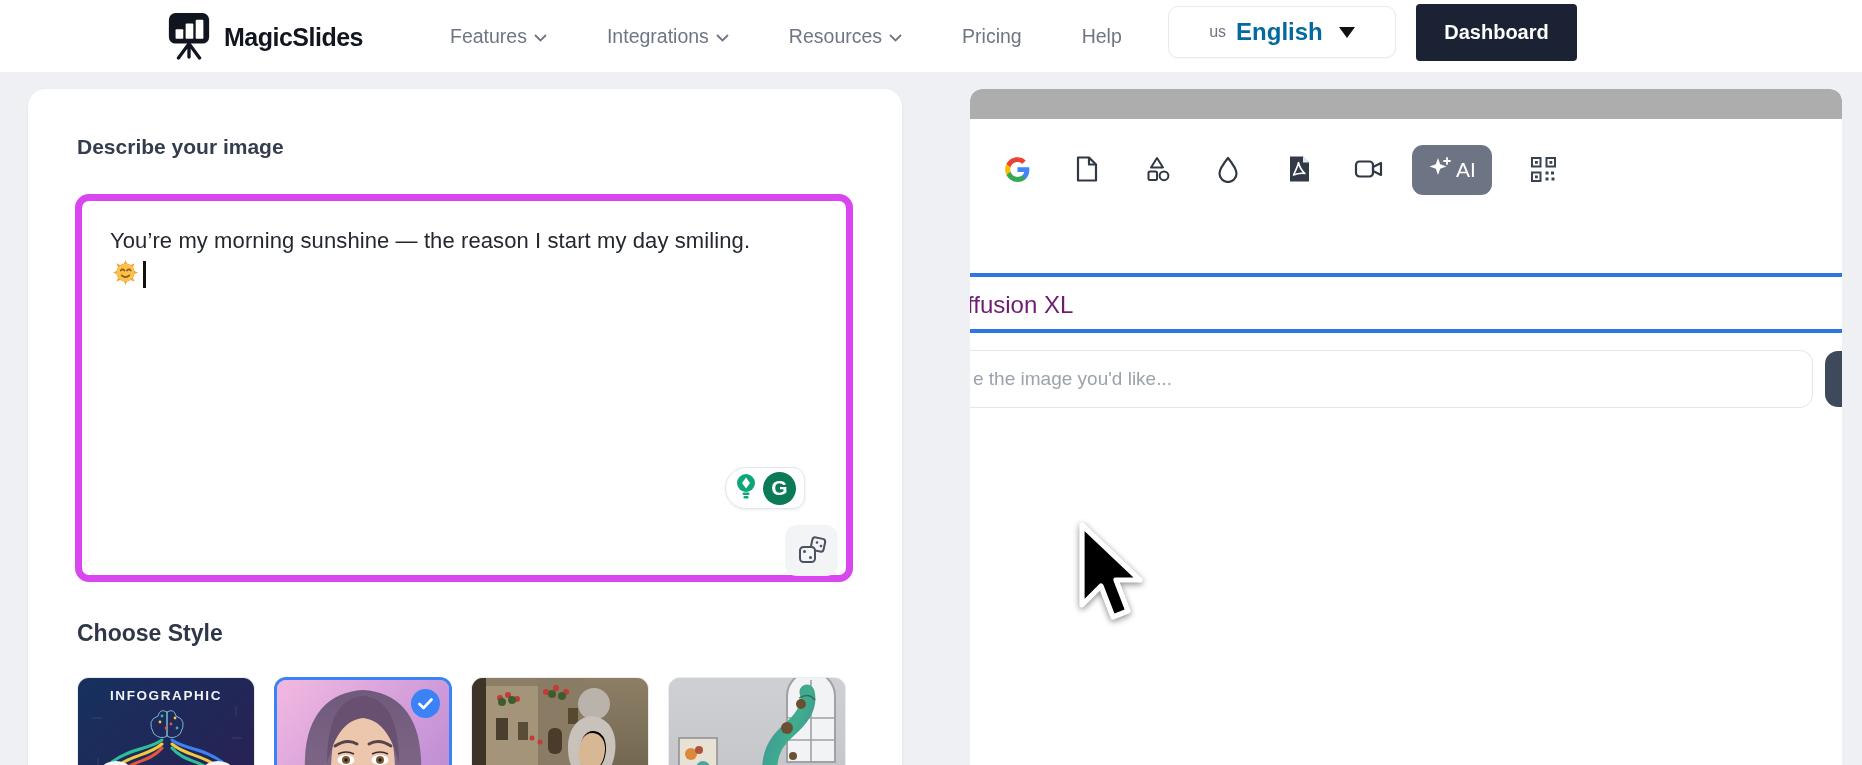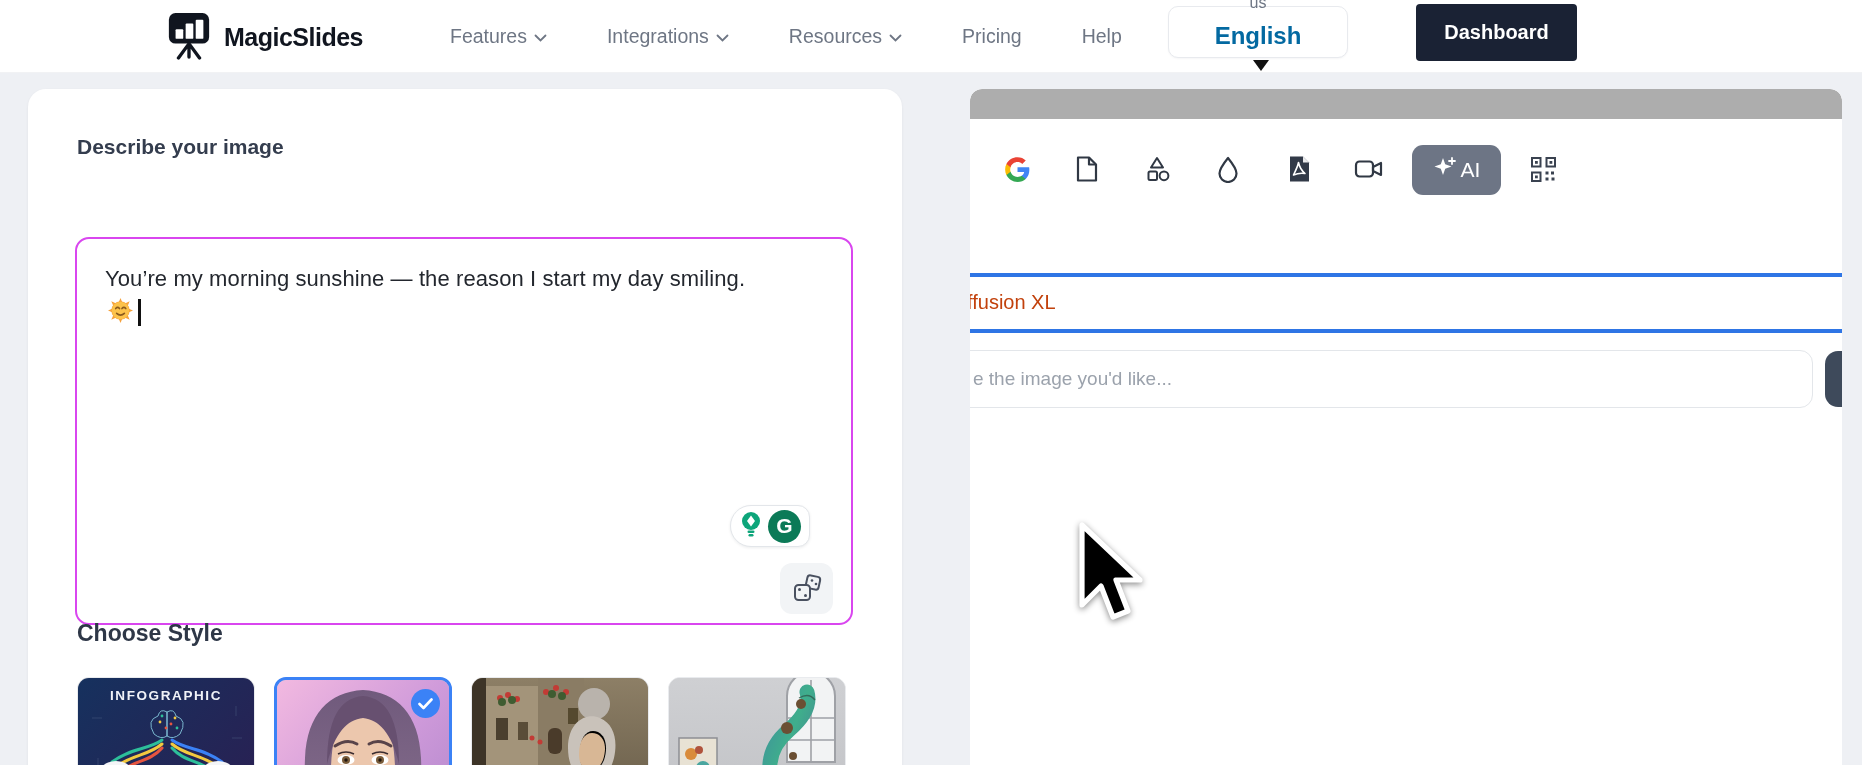--- a/index.html
+++ b/index.html
@@ -9,51 +9,51 @@
     background:#eef0f4;
     font-family:"Liberation Sans", sans-serif;
     -webkit-font-smoothing:antialiased;
   }
   
   .header { position:absolute; left:0; top:0; width:1862px; height:73px; background:#ffffff; border-bottom:1px solid #f1f2f4; z-index:5; }
   .brand { position:absolute; left:166px; top:10px; display:flex; align-items:center; gap:12px; }
   .brand-name { font-size:25px; font-weight:800; color:#10151f; letter-spacing:-0.5px; }
   .nav { position:absolute; left:450px; top:0; height:73px; display:flex; align-items:center; gap:60px; }
   .nav-item { display:flex; align-items:center; gap:7px; font-size:19.5px; font-weight:500; color:#6e7684; cursor:pointer; }
-  .lang-box { position:absolute; left:1168px; top:6px; width:180px; height:52px; background:#fff; border:1px solid #e8eaee; border-radius:10px; display:flex; align-items:center; justify-content:center; gap:10px; box-shadow:0 1px 2px rgba(16,24,40,.04); cursor:pointer;flex-direction:column; }
+  .lang-box { position:absolute; left:1168px; top:6px; width:228px; height:52px; background:#fff; border:1px solid #e8eaee; border-radius:10px; display:flex; align-items:center; justify-content:center; gap:10px; box-shadow:0 1px 2px rgba(16,24,40,.04); cursor:pointer; }
   .lang-cc { font-size:16px; color:#6e7684; }
   .lang-label { font-size:24px; font-weight:700; color:#0369a1; }
   .lang-caret { width:0; height:0; border-left:8px solid transparent; border-right:8px solid transparent; border-top:11px solid #111; margin-left:6px; }
   .dash-btn { position:absolute; left:1416px; top:4px; width:161px; height:57px; background:#1a2234; color:#fff; border:none; border-radius:4px; font-size:20px; font-weight:700; font-family:"Liberation Sans",sans-serif; cursor:pointer; }
 
   
   .card { position:absolute; left:28px; top:89px; width:874px; height:700px; background:#fff; border-radius:18px; box-shadow:0 1px 3px rgba(16,24,40,.06); }
   .card h2.describe { position:absolute; left:49px; top:46px; font-size:21px; font-weight:700; color:#343d4e; }
-  .prompt-box { position:absolute; left:47px; top:105px; width:778px; height:388px; border:2px solid #d946ef; border-radius:14px; background:#fff;margin-top:43px; }
+  .prompt-box { position:absolute; left:47px; top:105px; width:778px; height:388px; border:7px solid #d946ef; border-radius:14px; background:#fff; }
   .prompt-text { position:absolute; left:28px; top:24px; width:700px; font-size:22px; line-height:32px; color:#23272e; letter-spacing:0.1px; }
   .prompt-line2 { position:absolute; left:30px; top:58px; display:flex; align-items:center; }
   .caret-bar { width:2.5px; height:27px; background:#111; margin-left:4px; }
   .gram-pill { position:absolute; right:41px; top:266px; width:80px; height:42px; background:#fff; border:1px solid #e3e6ea; border-radius:21px 12px 12px 21px; display:flex; align-items:center; justify-content:center; gap:5px; box-shadow:0 1px 3px rgba(16,24,40,.08); cursor:pointer; }
   .gram-g { width:33px; height:33px; border-radius:50%; background:#0b7a57; color:#fff; font-weight:800; font-size:21px; display:flex; align-items:center; justify-content:center; }
   .dice-btn { position:absolute; left:703px; top:324px; width:53px; height:51px; background:#f2f4f6; border:none; border-radius:12px; display:flex; align-items:center; justify-content:center; cursor:pointer; }
   .card h2.choose { position:absolute; left:49px; top:531px; font-size:23px; font-weight:600; color:#2e3747; }
   .styles-row { position:absolute; left:49px; top:588px; display:flex; gap:19px; }
   .style-thumb { position:relative; width:178px; height:200px; border-radius:12px; overflow:hidden; border:1px solid #e9ebee; background:#ccc; cursor:pointer; }
   .style-thumb.selected { border:3px solid #3b82f6; }
   .thumb-label { position:absolute; top:10px; left:0; width:100%; text-align:center; color:#f0f2f8; font-size:13.5px; font-weight:700; letter-spacing:1.6px; }
   .check-badge { position:absolute; top:9px; right:9px; width:29px; height:29px; border-radius:50%; background:#3b82f6; display:flex; align-items:center; justify-content:center; }
 
   
   .panel { position:absolute; left:970px; top:89px; width:872px; height:676px; background:#fff; border-radius:12px 12px 0 0; overflow:hidden; }
   .panel-titlebar { position:absolute; left:0; top:0; width:872px; height:30px; background:#adadad; border-radius:12px 12px 0 0; }
   .tool-icon { position:absolute; width:30px; height:30px; top:65px; display:flex; align-items:center; justify-content:center; cursor:pointer; }
-  .ai-btn { position:absolute; left:442px; top:56px; width:89px; height:50px; background:#6d7585; border:none; border-radius:11px; display:flex; align-items:center; justify-content:center; gap:4px; color:#fff; font-size:21px; font-weight:500; font-family:"Liberation Sans",sans-serif; cursor:pointer; }
+  .ai-btn { position:absolute; left:442px; top:56px; width:80px; height:50px; background:#6d7585; border:none; border-radius:11px; display:flex; align-items:center; justify-content:center; gap:4px; color:#fff; font-size:21px; font-weight:500; font-family:"Liberation Sans",sans-serif; cursor:pointer; }
   .blue-line-1 { position:absolute; left:0; top:184px; width:872px; height:3.5px; background:#2e75e5; }
   .blue-line-2 { position:absolute; left:0; top:240px; width:872px; height:3.5px; background:#2e75e5; }
-  .model-text { position:absolute; left:-3px; top:202px; font-size:20px; color:#c2410c; white-space:nowrap; cursor:pointer; }
+  .model-text { position:absolute; left:-3px; top:202px; font-size:24px; color:#701a75; white-space:nowrap; cursor:pointer; }
   .gen-input { position:absolute; left:-24px; top:261px; width:867px; height:58px; border:1.5px solid #e3e6ea; border-radius:13px; padding-left:26px; font-size:19px; font-family:Liberation Sans, sans-serif; color:#23272e; outline:none; }
   .gen-input::placeholder { color:#9ba2ac; }
   .gen-btn { position:absolute; left:855px; top:262px; width:45px; height:56px; background:#3e4a5b; border:none; border-radius:13px; cursor:pointer; }
   .mouse-cursor { position:absolute; left:106px; top:432px; pointer-events:none; }
 </style>
 </head>
 <body>
 
 <div class="header">
   <div class="brand">

